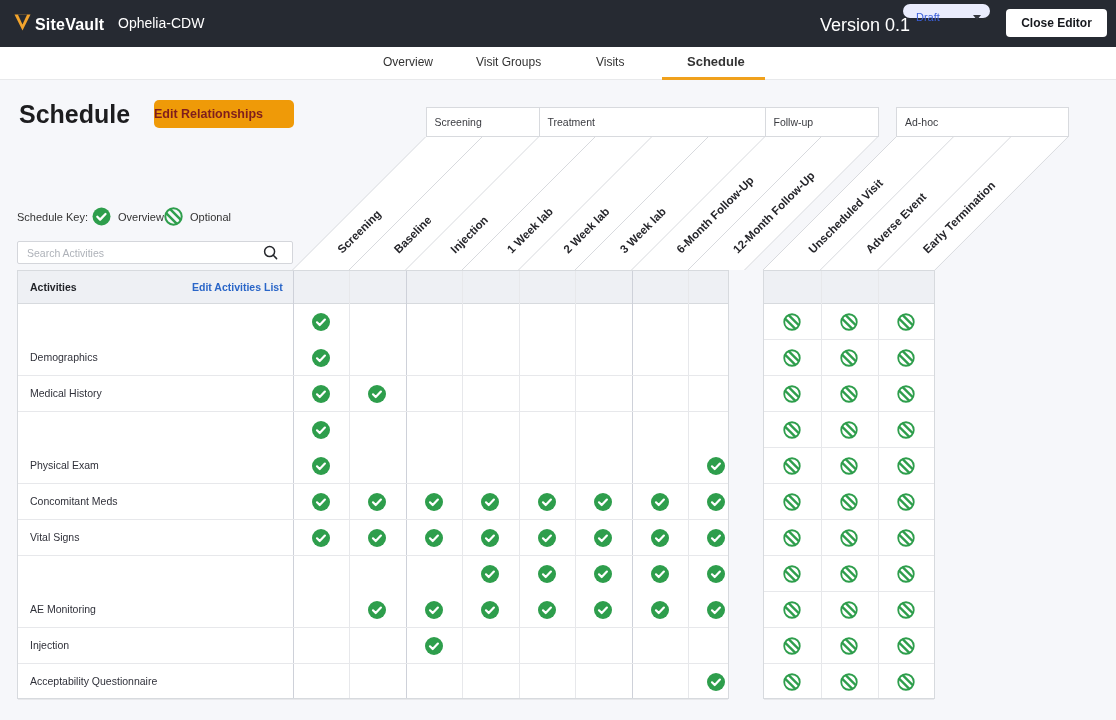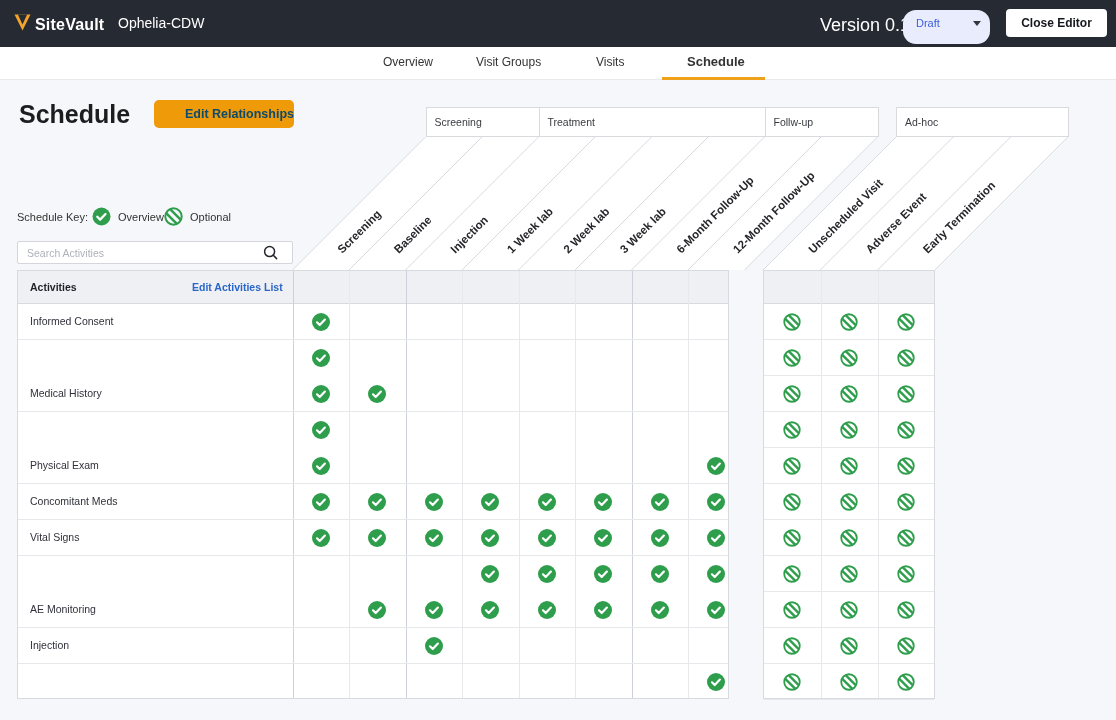--- a/index.html
+++ b/index.html
@@ -5,33 +5,33 @@
   * { margin:0; padding:0; box-sizing:border-box; }
   html,body { width:1116px; height:720px; overflow:hidden; }
   body { font-family:"Liberation Sans", sans-serif; background:#f6f7fa; position:relative; }
   .abs { position:absolute; }
 
   
   #topbar { left:0; top:0; width:1116px; height:47px; background:#262a32; }
   #brand { left:35px; top:16px; color:#fff; font-size:16px; font-weight:bold; letter-spacing:.2px; }
   #study { left:118px; top:15px; color:#fff; font-size:14px; }
   #version { left:820px; top:15px; color:#fff; font-size:18px; }
-  #draftpill { left:903px; top:10px; width:87px; height:34px; background:#e9ecfd; border-radius:13px; }
+  #draftpill { left:903px; top:4px; width:87px; height:14px; background:#e9ecfd; border-radius:13px; }
   #draftpill span { position:absolute; left:13px; top:7px; color:#3b5fd9; font-size:11px; }
   #draftarrow { position:absolute; left:70px; top:11px; width:0; height:0; border-left:4.5px solid transparent; border-right:4.5px solid transparent; border-top:5px solid #33373f; }
   #closebtn { left:1006px; top:9px; width:101px; height:28px; background:#fff; border-radius:4px; color:#16181d; font-size:12px; font-weight:bold; text-align:center; line-height:28px; }
 
   
   #tabbar { left:0; top:47px; width:1116px; height:33px; background:#fff; border-bottom:1px solid #e8e9eb; }
   .tab { position:absolute; top:55px; font-size:12px; color:#333; }
   #underline { left:662px; top:77px; width:103px; height:3px; background:#f0a11c; }
 
   
   #h1 { left:19px; top:100px; font-size:25px; font-weight:bold; color:#1d1d1f; }
-  #editrel { left:154px; top:100px; width:140px; height:28px; background:#ef9a08; border-radius:5px; color:#0c4a6e; font-size:12.5px; font-weight:bold; text-align:right; line-height:28px; }
+  #editrel { left:154px; top:100px; width:140px; height:28px; background:#ef9a08; border-radius:5px; color:#7f1d1d; font-size:12.5px; font-weight:bold; text-align:left; line-height:28px; }
 
   
   .keytext { top:211px; font-size:11px; color:#333; }
 
   
   #search { left:17px; top:241px; width:276px; height:23px; background:#fff; border:1px solid #d4d6db; border-radius:2px; }
   #search span { position:absolute; left:9px; top:5px; font-size:10.5px; color:#aeb2b9; }
 
   
   .tbl { background:#fff; border:1px solid #d7dade; }
@@ -136,27 +136,27 @@
     <div style="position:absolute;left:12px;top:10px;font-size:10.5px;font-weight:bold;color:#1f2126">Activities</div>
     <div style="position:absolute;left:174px;top:10px;font-size:10.5px;font-weight:bold;color:#2a66c8">Edit Activities List</div>
     <div class="vline h" style="left:274.8px"></div>
     <div class="vline" style="left:331.25px"></div>
     <div class="vline h" style="left:387.7px"></div>
     <div class="vline" style="left:444.15000000000003px"></div>
     <div class="vline" style="left:500.6px"></div>
     <div class="vline" style="left:557.05px"></div>
     <div class="vline h" style="left:613.5px"></div>
     <div class="vline" style="left:669.95px"></div>
-    <div class="row" style="top:33px">
-      <span class="rlabel">Informed Consent</span>
-    </div>
     <div class="cell-ic" style="left:294.02500000000003px;top:42px"><svg width="18" height="18" viewBox="0 0 18 18">
         <circle cx="9" cy="9" r="9" fill="#2e9e4c"></circle>
         <path d="M5 9.3l2.7 2.7 5.2-5.4" stroke="#fff" stroke-width="2.2" fill="none" stroke-linecap="round" stroke-linejoin="round"></path>
       </svg></div>
+    <div class="row" style="top:69px">
+      <span class="rlabel">Demographics</span>
+    </div>
     <div class="cell-ic" style="left:294.02500000000003px;top:78px"><svg width="18" height="18" viewBox="0 0 18 18">
         <circle cx="9" cy="9" r="9" fill="#2e9e4c"></circle>
         <path d="M5 9.3l2.7 2.7 5.2-5.4" stroke="#fff" stroke-width="2.2" fill="none" stroke-linecap="round" stroke-linejoin="round"></path>
       </svg></div>
     <div class="row" style="top:105px">
       <span class="rlabel">Medical History</span>
     </div>
     <div class="cell-ic" style="left:294.02500000000003px;top:114px"><svg width="18" height="18" viewBox="0 0 18 18">
         <circle cx="9" cy="9" r="9" fill="#2e9e4c"></circle>
         <path d="M5 9.3l2.7 2.7 5.2-5.4" stroke="#fff" stroke-width="2.2" fill="none" stroke-linecap="round" stroke-linejoin="round"></path>
@@ -301,20 +301,23 @@
         <circle cx="9" cy="9" r="9" fill="#2e9e4c"></circle>
         <path d="M5 9.3l2.7 2.7 5.2-5.4" stroke="#fff" stroke-width="2.2" fill="none" stroke-linecap="round" stroke-linejoin="round"></path>
       </svg></div>
     <div class="row" style="top:357px">
       <span class="rlabel">Injection</span>
     </div>
     <div class="cell-ic" style="left:406.92500000000007px;top:366px"><svg width="18" height="18" viewBox="0 0 18 18">
         <circle cx="9" cy="9" r="9" fill="#2e9e4c"></circle>
         <path d="M5 9.3l2.7 2.7 5.2-5.4" stroke="#fff" stroke-width="2.2" fill="none" stroke-linecap="round" stroke-linejoin="round"></path>
       </svg></div>
+    <div class="row" style="top:393px">
+      <span class="rlabel">Acceptability Questionnaire</span>
+    </div>
     <div class="cell-ic" style="left:689.1750000000001px;top:402px"><svg width="18" height="18" viewBox="0 0 18 18">
         <circle cx="9" cy="9" r="9" fill="#2e9e4c"></circle>
         <path d="M5 9.3l2.7 2.7 5.2-5.4" stroke="#fff" stroke-width="2.2" fill="none" stroke-linecap="round" stroke-linejoin="round"></path>
       </svg></div>
   </div>
 
   <div id="tadhoc" class="abs tbl" style="left:763px;top:270px;width:172px;height:429px;">
     <div class="hdrow"></div>
     <div class="vline" style="left:56.8px"></div>
     <div class="vline" style="left:113.6px"></div>

